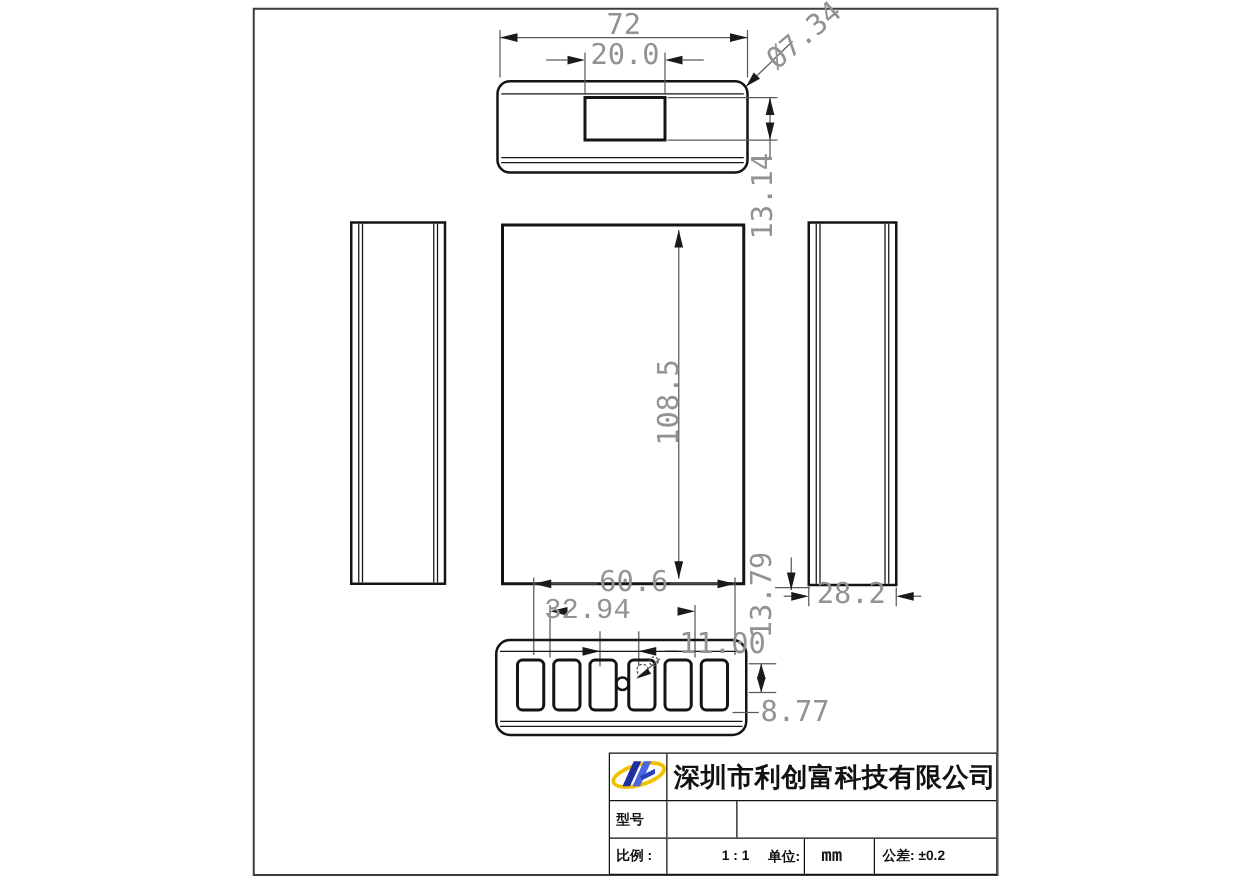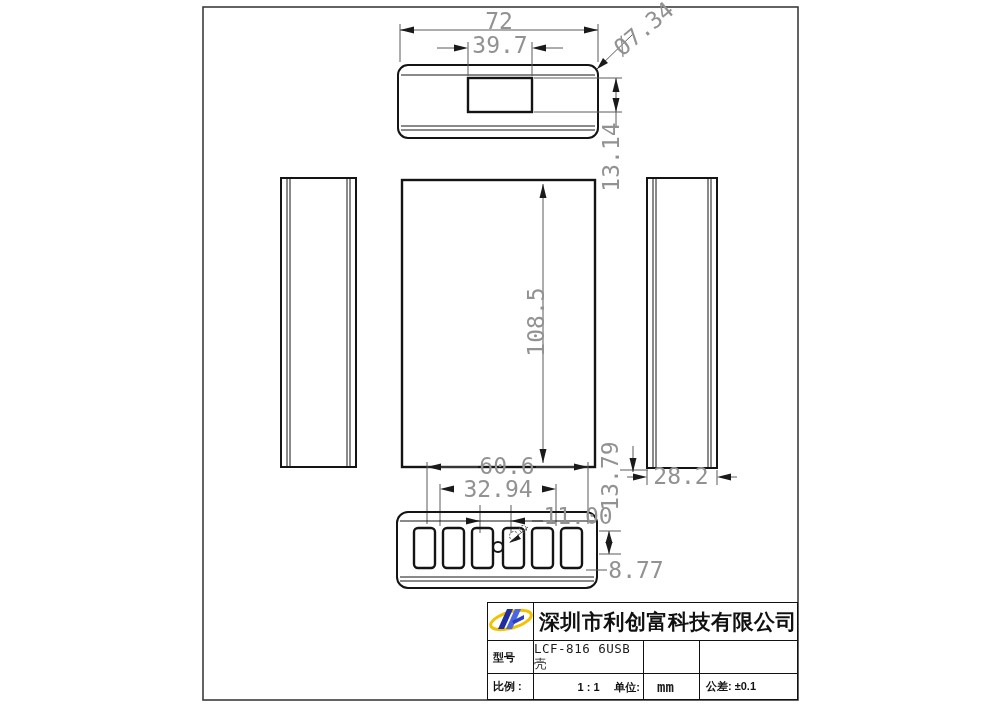--- a/index.html
+++ b/index.html
@@ -170,59 +170,56 @@
       <line x1="599" y1="531" x2="621" y2="531" class="dim"></line>
       <line x1="599" y1="554" x2="621" y2="554" class="dim"></line>
       <line x1="609" y1="531" x2="609" y2="554" class="dim"></line>
       <polygon class="arr" points="609,531 605.5,543 612.5,543"></polygon>
       <polygon class="arr" points="609,554 605.5,542 612.5,542"></polygon>
       <line x1="586" y1="570" x2="607" y2="570" class="dim"></line>
     </g>
   </svg>
 
   <span class="dim-t" style="left:499px;top:21px;">72</span>
-  <span class="dim-t" style="left:500px;top:45px;">39.7</span>
+  <span class="dim-t" style="left:500px;top:45px;">20.0</span>
   <span class="dim-t rot40" style="left:644px;top:29px;">Ø7.34</span>
   <span class="dim-t rot" style="left:611px;top:157px;">13.14</span>
   <span class="dim-t rot" style="left:536px;top:322px;">108.5</span>
   <span class="dim-t" style="left:507px;top:466px;">60.6</span>
-  <span class="dim-t" style="left:498px;top:489px;">32.94</span>
+  <span class="dim-t" style="left:470px;top:489px;font-family:Liberation Mono, monospace;">32.94</span>
   <span class="dim-t" style="left:578px;top:516px;">11.00</span>
   <span class="dim-t rot" style="left:610px;top:476px;">13.79</span>
   <span class="dim-t" style="left:681px;top:476px;">28.2</span>
   <span class="dim-t" style="left:636px;top:570px;">8.77</span>
 
   <div class="tb">
     <div class="tb-logo-row">
       <div class="logo-cell">
         <svg width="46" height="33" viewBox="0 0 46 33">
           <ellipse cx="23" cy="17" rx="21" ry="8" fill="none" stroke="#f2c200" stroke-width="3" transform="rotate(-16 23 17)"></ellipse>
           <polygon points="10,26 19,6 25,6 16,26" fill="#1f2fa0"></polygon>
           <polygon points="18,26 27,6 33,6 24,26" fill="#4a66e0"></polygon>
           <polygon points="24,18 36,12 36,16 26,21" fill="#2b3fbf"></polygon>
         </svg>
       </div>
       <div class="company-cell">深圳市利创富科技有限公司</div>
     </div>
 
     <div class="tb-row">
       <div class="c c-a">型号</div>
-      <div class="c c-b">
-          <span class="mono">LCF-816 6USB壳</span>
-        </div>
       <div class="c c-d"></div>
     </div>
 
     <div class="tb-row">
       <div class="c c-a">比例 :</div>
       <div class="c c-b">
         <span>1 : 1</span>
         <span class="right-lbl">单位:</span>
       </div>
       <div class="c c-d">
           <span class="mm">mm</span>
         </div>
-      <div class="c c-e">公差: ±0.1</div>
+      <div class="c c-e">公差: ±0.2</div>
     </div>
 
   </div>
 
 </div>
 
 </body></html>

